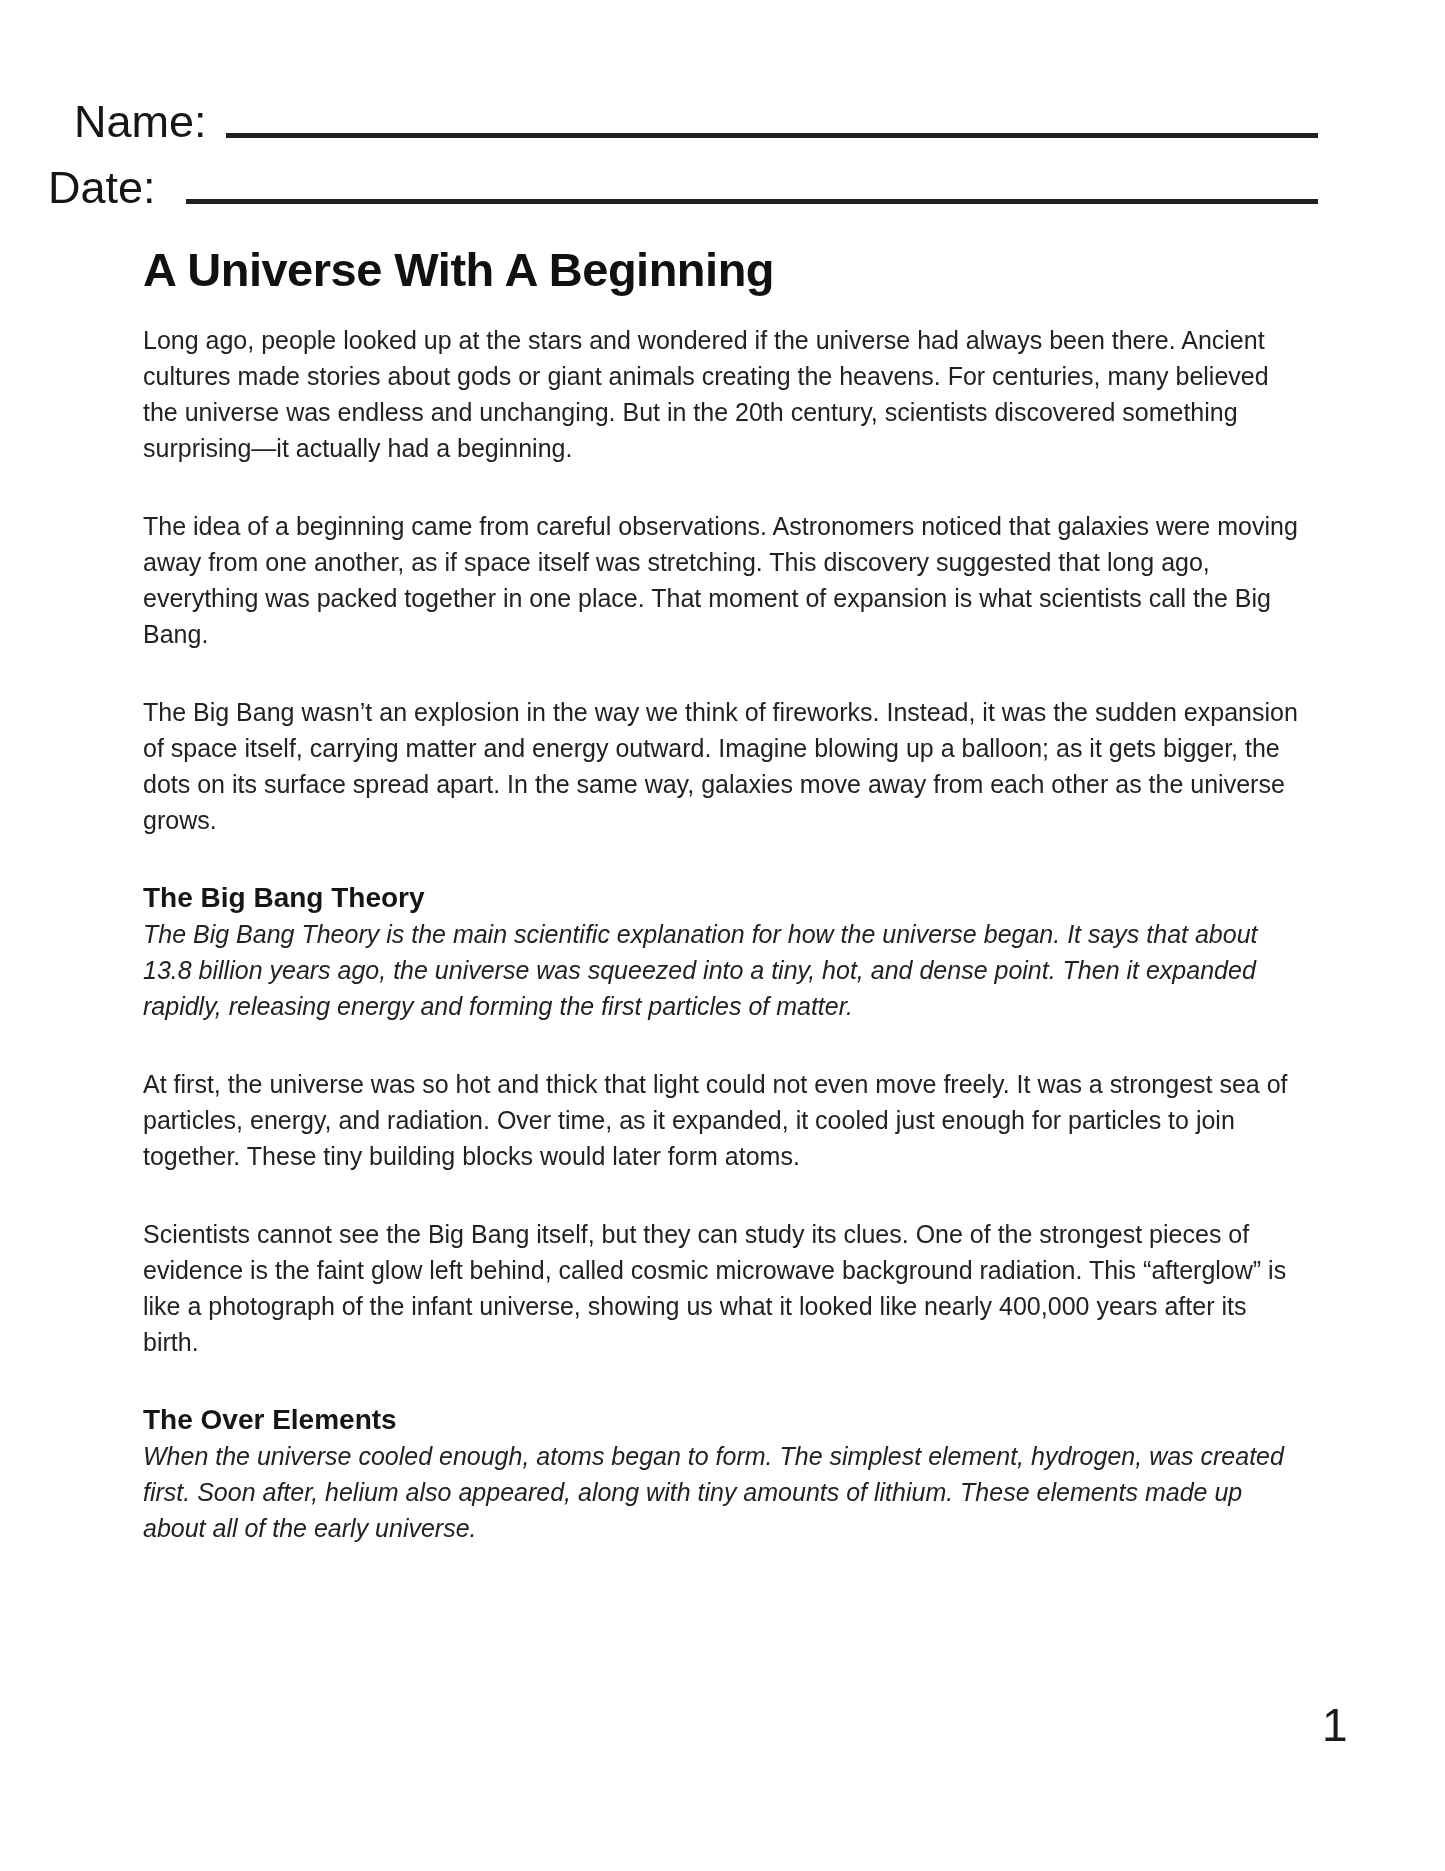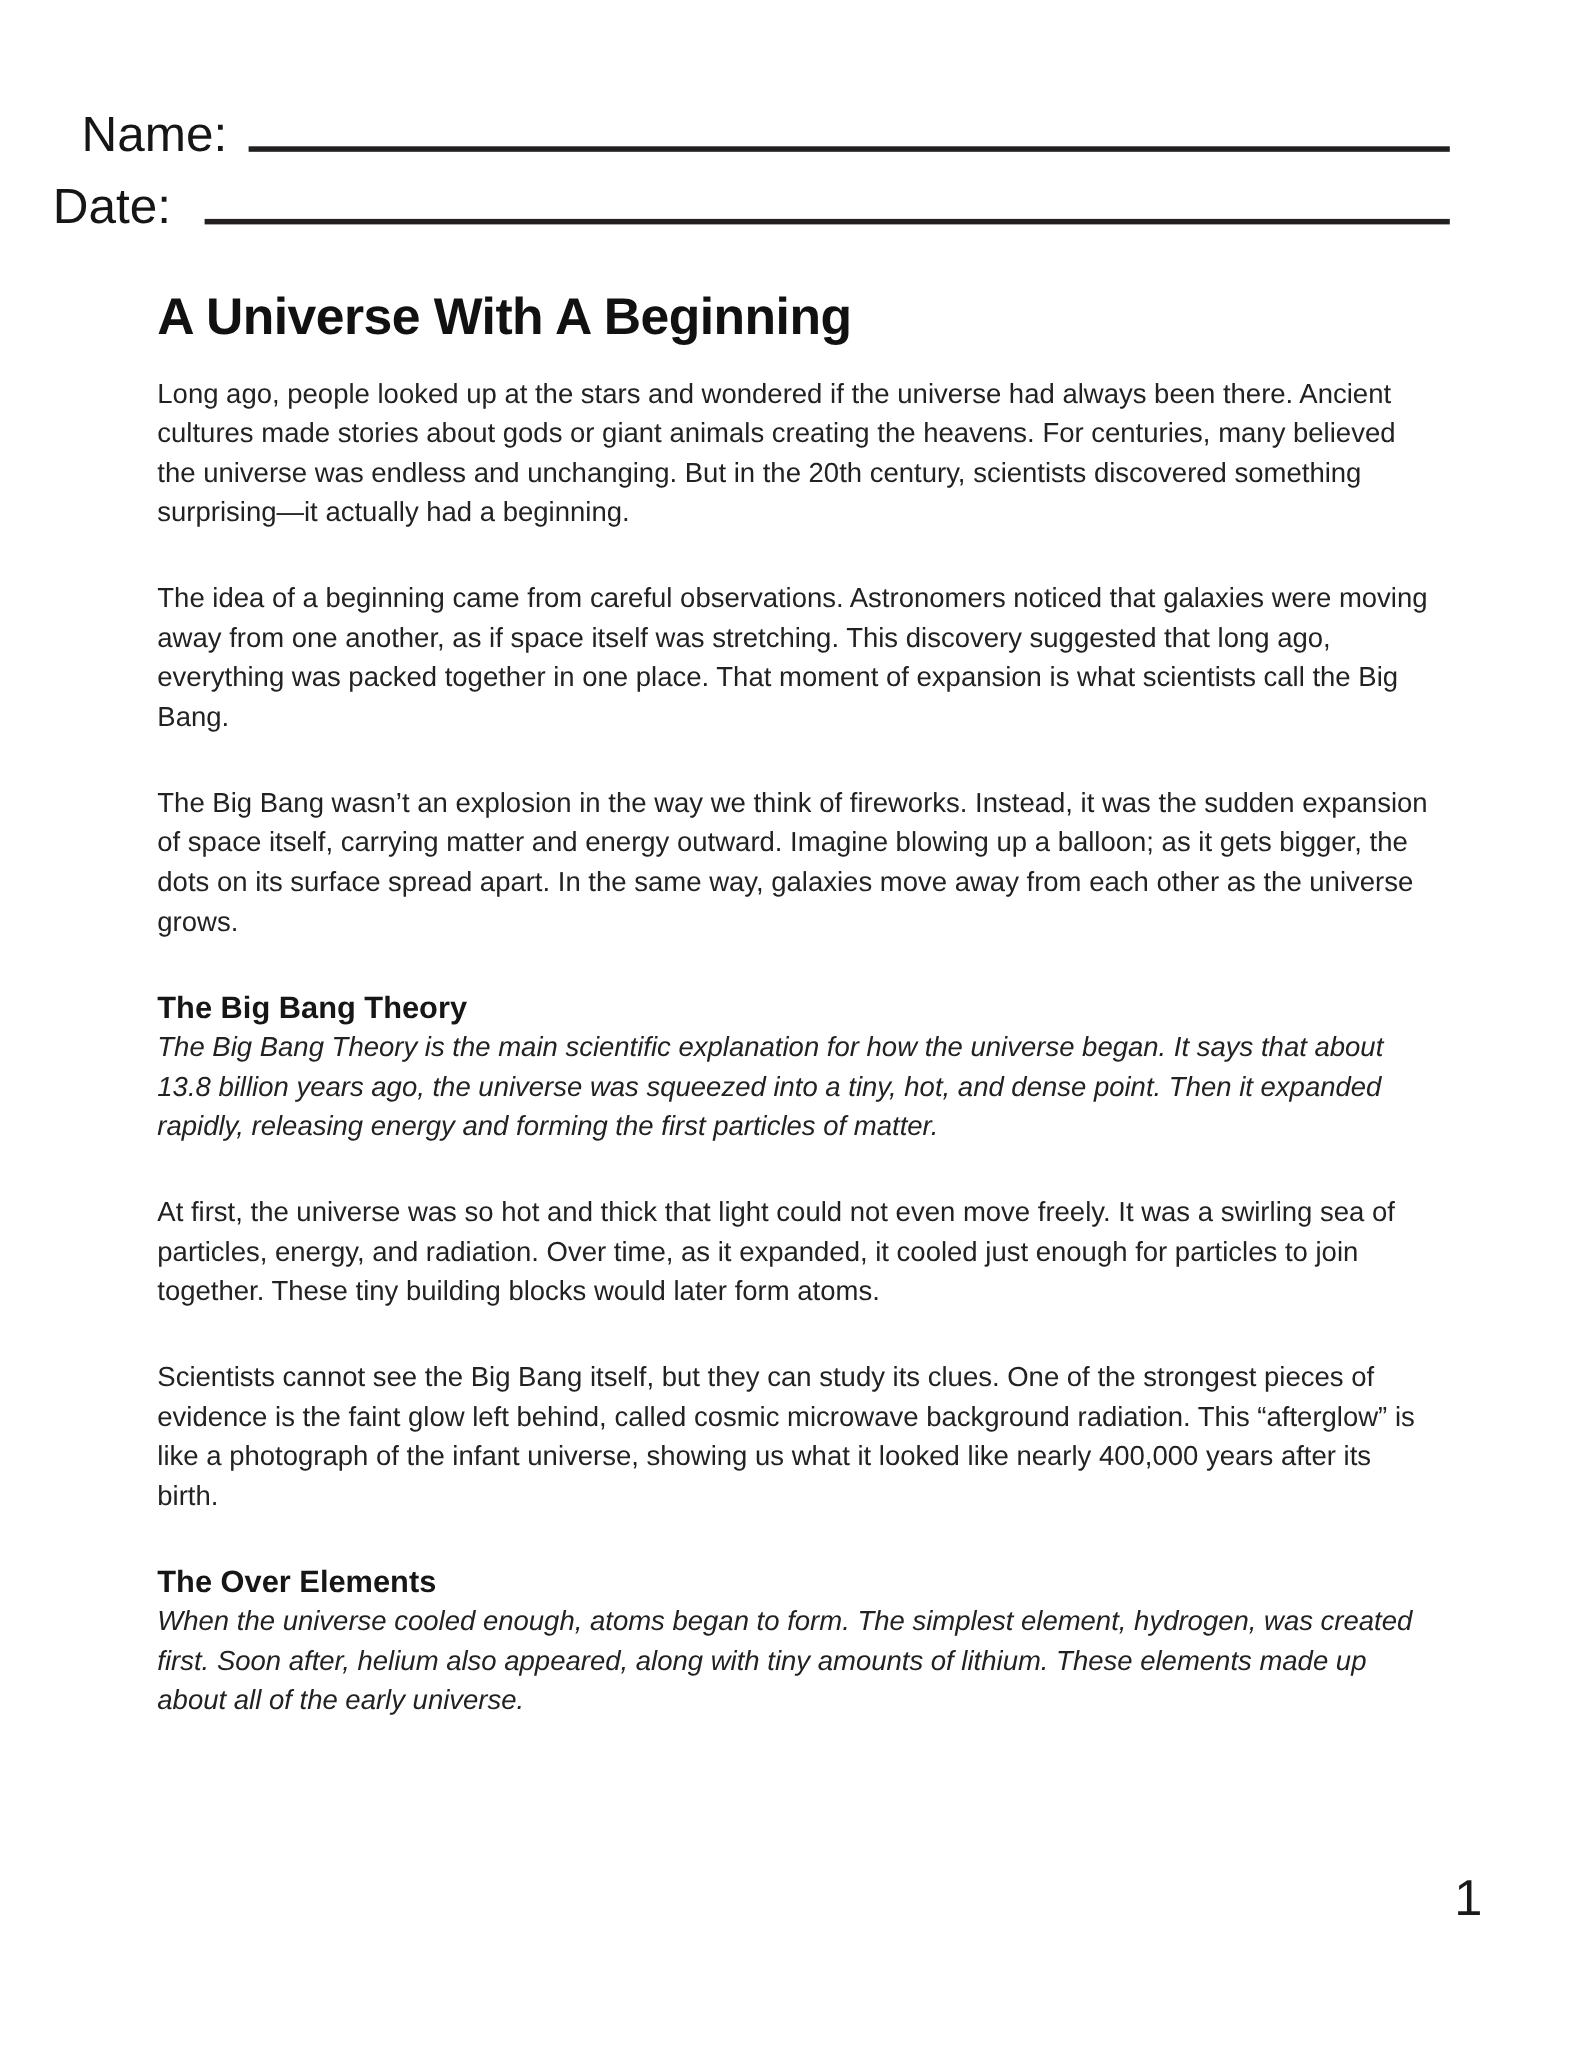--- a/index.html
+++ b/index.html
@@ -38,21 +38,21 @@
   }
   .name-row .field-label { width: 152px; }
   .date-row .field-label { width: 138px; }
   .field-line {
     flex: 1;
     border-bottom: 5px solid #231f20;
     margin-bottom: 6px;
   }
   
   .title {
-    margin: 52px 127px 0 143px;
+    margin: 34px 127px 0 143px;
     font-size: 47px;
     line-height: 1.1;
     font-weight: bold;
     color: #111111;
     letter-spacing: -0.5px;
   }
   
   .body {
     margin: 26px 127px 0 143px;
     width: 1165px;
@@ -103,21 +103,21 @@
   </div>
 
   <h1 class="title">A Universe With A Beginning</h1>
 
   <div class="body">
     <p>Long ago, people looked up at the stars and wondered if the universe had always been there. Ancient cultures made stories about gods or giant animals creating the heavens. For centuries, many believed the universe was endless and unchanging. But in the 20th century, scientists discovered something surprising—it actually had a beginning.</p>
     <p>The idea of a beginning came from careful observations. Astronomers noticed that galaxies were moving away from one another, as if space itself was stretching. This discovery suggested that long ago, everything was packed together in one place. That moment of expansion is what scientists call the Big Bang.</p>
     <p>The Big Bang wasn’t an explosion in the way we think of fireworks. Instead, it was the sudden expansion of space itself, carrying matter and energy outward. Imagine blowing up a balloon; as it gets bigger, the dots on its surface spread apart. In the same way, galaxies move away from each other as the universe grows.</p>
     <h2>The Big Bang Theory</h2>
     <p>The Big Bang Theory is the main scientific explanation for how the universe began. It says that about 13.8 billion years ago, the universe was squeezed into a tiny, hot, and dense point. Then it expanded rapidly, releasing energy and forming the first particles of matter.</p>
-    <p>At first, the universe was so hot and thick that light could not even move freely. It was a swirling sea of particles, energy, and radiation. Over time, as it expanded, it cooled just enough for particles to join together. These tiny building blocks would later form atoms.</p>
+    <p>At first, the universe was so hot and thick that light could not even move freely. It was a strongest sea of particles, energy, and radiation. Over time, as it expanded, it cooled just enough for particles to join together. These tiny building blocks would later form atoms.</p>
     <p>Scientists cannot see the Big Bang itself, but they can study its clues. One of the strongest pieces of evidence is the faint glow left behind, called cosmic microwave background radiation. This “afterglow” is like a photograph of the infant universe, showing us what it looked like nearly 400,000 years after its birth.</p>
     <h2>The Over Elements</h2>
     <p>When the universe cooled enough, atoms began to form. The simplest element, hydrogen, was created first. Soon after, helium also appeared, along with tiny amounts of lithium. These elements made up about all of the early universe.</p>
   </div>
 
   <div class="page-number">1</div>
 
 </div>
 
 </body></html>

